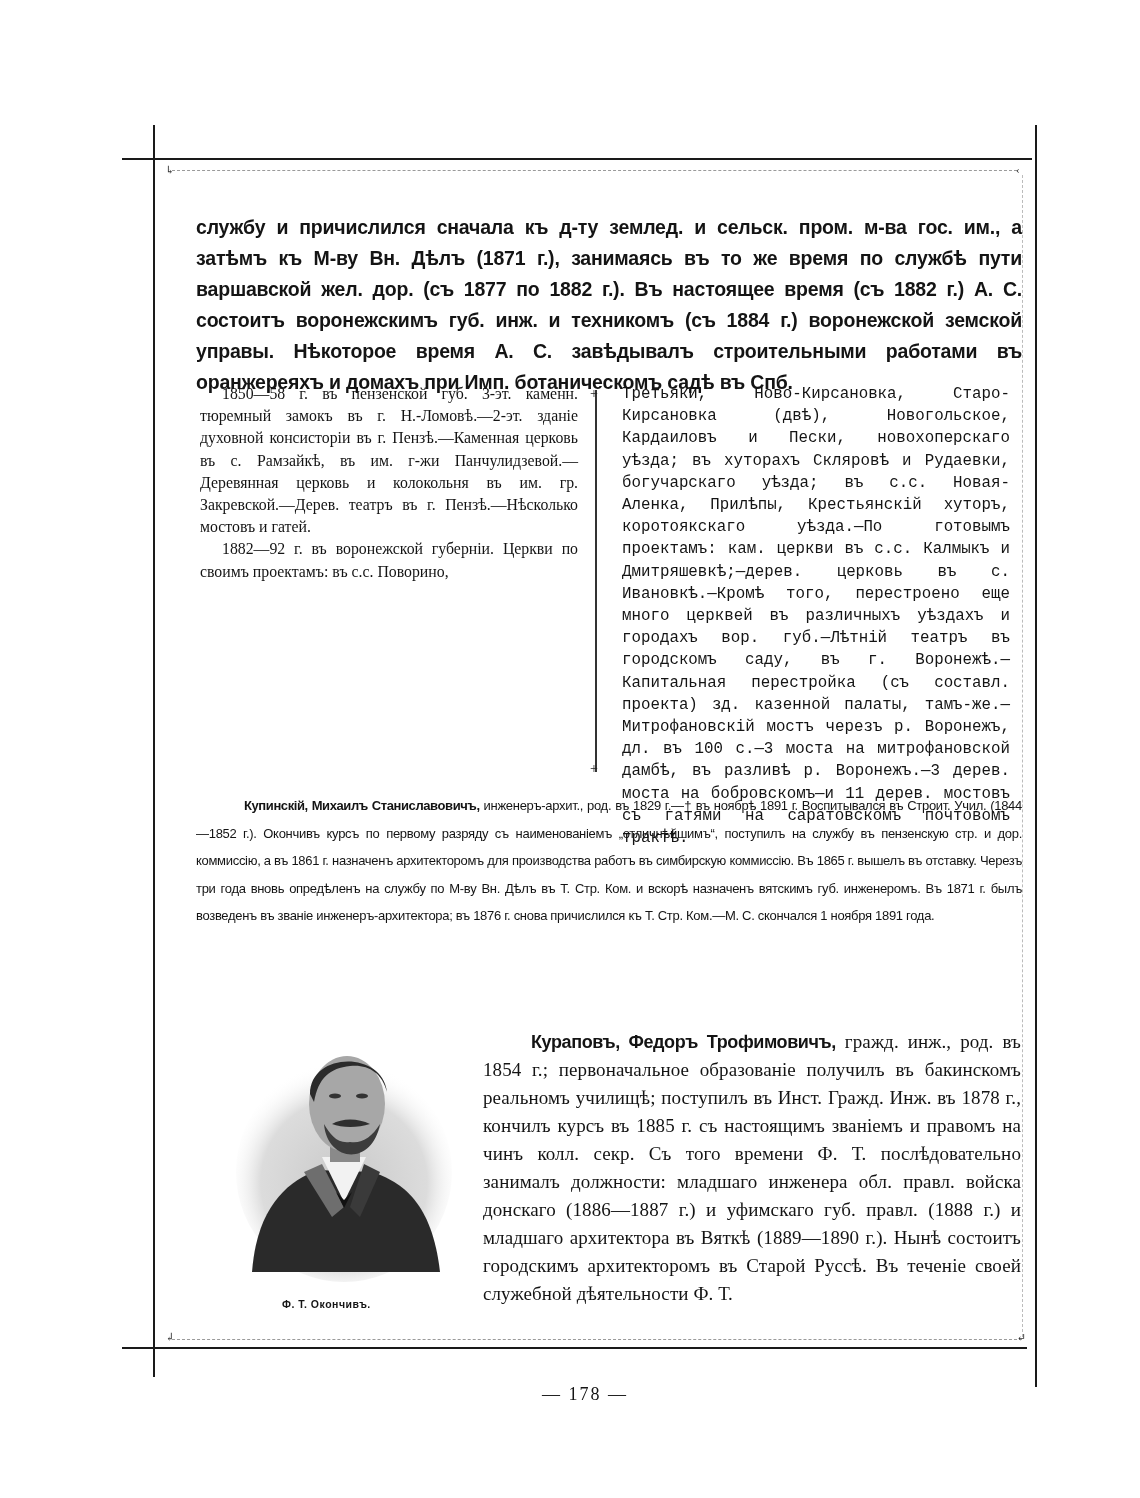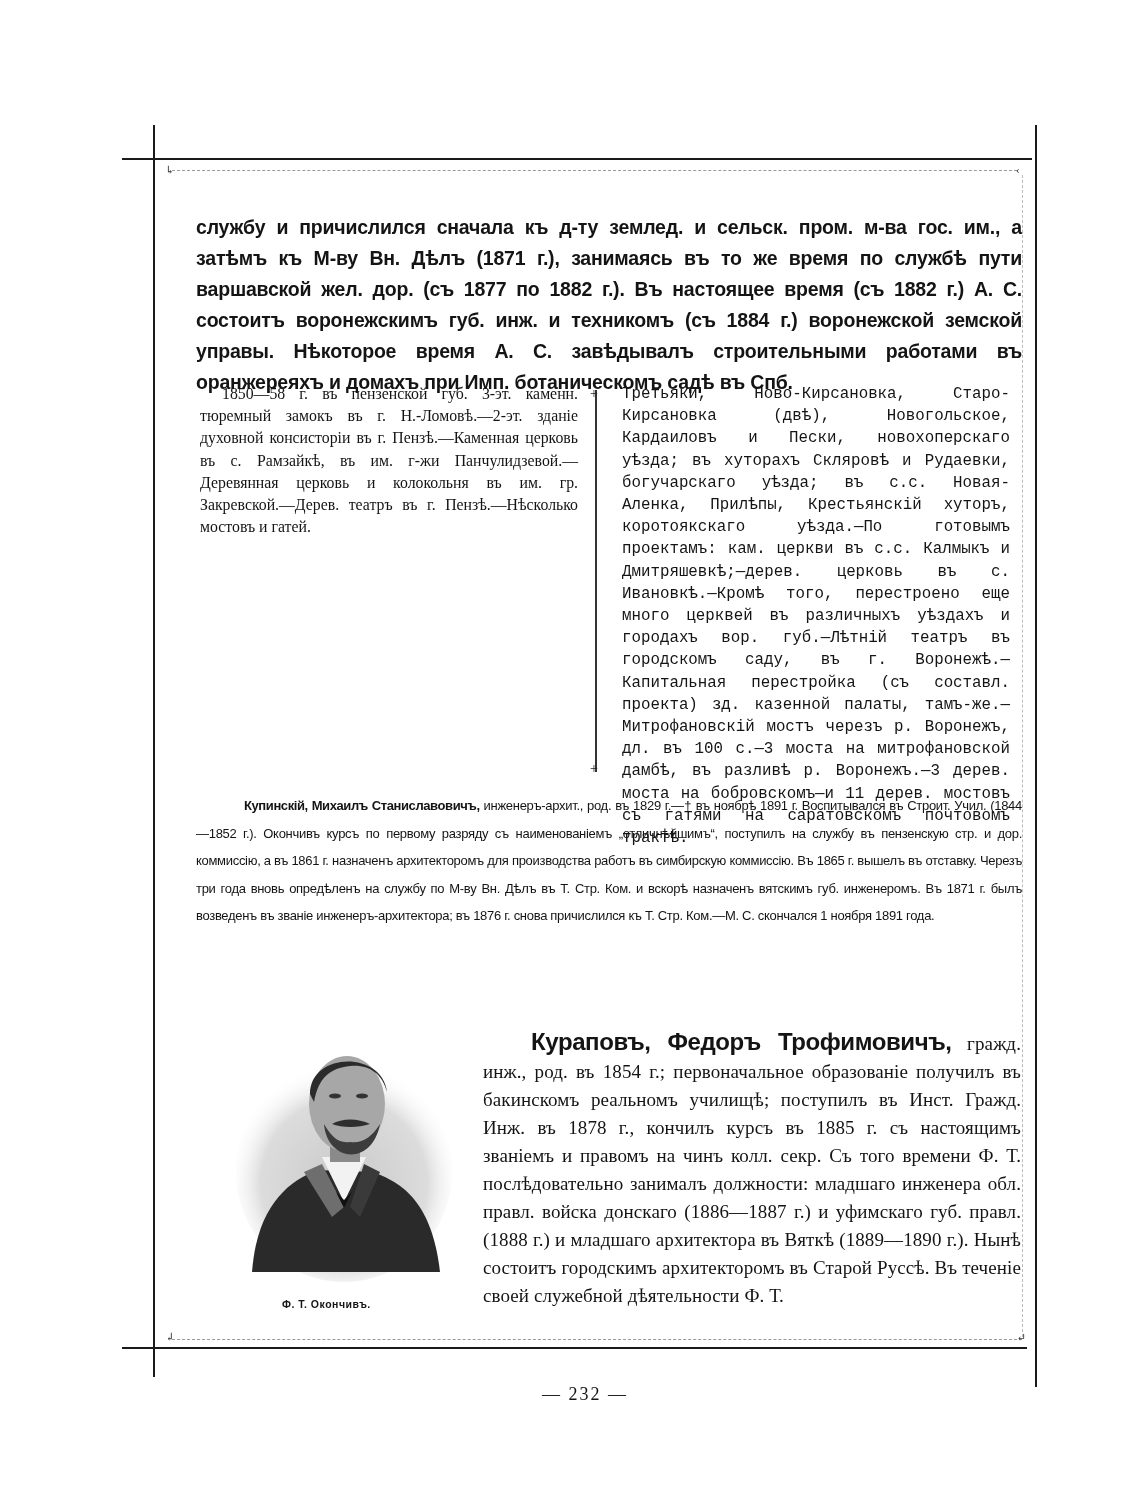--- a/index.html
+++ b/index.html
@@ -8,21 +8,21 @@
   .dash { position:absolute; border-top:1px dashed #9a9a9a; height:0; }
   .vdash { position:absolute; border-left:1px dashed #9a9a9a; width:0; }
   .orn { position:absolute; font-size:11px; color:#333; line-height:1; }
   .text-block { position:absolute; }
   .p-wide { font-family:"Liberation Sans", "DejaVu Sans", sans-serif; font-stretch:condensed; font-size:19.5px; line-height:31px; text-align:justify; text-align-last:left; letter-spacing:-0.2px;font-weight:bold; }
   .col { position:absolute; font-size:15.8px; line-height:22.2px; text-align:justify; }
   .col p { margin:0; text-indent:22px; }
   .bio { font-family:Liberation Sans, sans-serif; font-size:13px; line-height:27.5px; text-align:justify; letter-spacing:-0.3px; }
   .bio .name { font-weight:bold; letter-spacing:-0.4px; }
   .bio2 { font-family:"Liberation Serif", "DejaVu Serif", serif; font-size:19px; line-height:28px; text-align:justify; letter-spacing:0.1px; }
-  .bio2 .name { font-family:"Liberation Sans", "DejaVu Sans", sans-serif; font-weight:bold; letter-spacing:-0.4px; font-size:24px; }
+  .bio2 .name { font-family:"Liberation Sans", "DejaVu Sans", sans-serif; font-weight:bold; letter-spacing:-0.4px; font-size:18px; }
   .cross { position:absolute; font-size:14px; line-height:1; color:#222; }
   .portrait { position:absolute; }
   .caption { position:absolute; font-family:"Liberation Sans", "DejaVu Sans", sans-serif; font-weight:bold; font-size:10.5px; letter-spacing:0.5px; }
   .pagenum { position:absolute; font-size:18px; letter-spacing:2px; }
 </style>
 </head>
 <body>
 
 <div class="rule" style="left:122px; top:158px; width:910px; height:2px;"></div>
 <div class="rule" style="left:122px; top:1347px; width:905px; height:2px;"></div>
@@ -34,20 +34,21 @@
 <div class="vdash" style="left:1022px; top:175px; height:1162px; border-left-color:#bbb;"></div>
 <span class="orn" style="left:165px; top:165px;">↳</span>
 <span class="orn" style="left:1016px; top:164px;">‹</span>
 <span class="orn" style="left:165px; top:1332px;">↲</span>
 <span class="orn" style="left:1017px; top:1332px;">↵</span>
 
 <div class="text-block p-wide" style="left:196px; top:212px; width:826px;">службу и причислился сначала къ д-ту землед. и сельск. пром. м-ва гос. им., а затѣмъ къ М-ву Вн. Дѣлъ (1871 г.), занимаясь въ то же время по службѣ пути варшавской жел. дор. (съ 1877 по 1882 г.). Въ настоящее время (съ 1882 г.) А. С. состоитъ воронежскимъ губ. инж. и техникомъ (съ 1884 г.) воронежской земской управы. Нѣкоторое время А. С. завѣдывалъ строительными работами въ оранжереяхъ и домахъ при Имп. ботаническомъ садѣ въ Спб.</div>
 
 <div class="col" style="left:200px; top:383px; width:378px;">
   <p>1850—58 г. въ пензенской губ. 3-эт. каменн. тюремный замокъ въ г. Н.-Ломовѣ.—2-эт. зданіе духовной консисторіи въ г. Пензѣ.—Каменная церковь въ с. Рамзайкѣ, въ им. г-жи Панчулидзевой.—Деревянная церковь и колокольня въ им. гр. Закревской.—Дерев. театръ въ г. Пензѣ.—Нѣсколько мостовъ и гатей.</p>
+  <p>1882—92 г. въ воронежской губерніи. Церкви по своимъ проектамъ: въ с.с. Поворино,</p>
 </div>
 
 <div class="rule" style="left:595px; top:390px; width:1.5px; height:382px; background:#333;"></div>
 <span class="cross" style="left:590px; top:387px;">+</span>
 <span class="cross" style="left:590px; top:762px;">+</span>
 
 <div class="col" style="left:622px; top:383px; width:388px;font-family:Liberation Mono, monospace;">
   <p style="text-indent:0;">Третьяки, Ново-Кирсановка, Старо-Кирсановка (двѣ), Новогольское, Кардаиловъ и Пески, новохоперскаго уѣзда; въ хуторахъ Скляровѣ и Рудаевки, богучарскаго уѣзда; въ с.с. Новая-Аленка, Прилѣпы, Крестьянскій хуторъ, коротоякскаго уѣзда.—По готовымъ проектамъ: кам. церкви въ с.с. Калмыкъ и Дмитряшевкѣ;—дерев. церковь въ с. Ивановкѣ.—Кромѣ того, перестроено еще много церквей въ различныхъ уѣздахъ и городахъ вор. губ.—Лѣтній театръ въ городскомъ саду, въ г. Воронежѣ.—Капитальная перестройка (съ составл. проекта) зд. казенной палаты, тамъ-же.—Митрофановскій мостъ черезъ р. Воронежъ, дл. въ 100 с.—3 моста на митрофановской дамбѣ, въ разливѣ р. Воронежъ.—3 дерев. моста на бобровскомъ—и 11 дерев. мостовъ съ гатями на саратовскомъ почтовомъ трактѣ.</p>
 </div>
 
@@ -87,13 +88,13 @@
     <ellipse cx="103" cy="64" rx="6" ry="2.5" fill="#333"></ellipse>
     <ellipse cx="130" cy="64" rx="6" ry="2.5" fill="#333"></ellipse>
   </svg>
 </div>
 <div class="caption" style="left:282px; top:1298px;">Ф. Т. Окончивъ.</div>
 
 <div class="text-block bio2" style="left:483px; top:1028px; width:538px; text-indent:48px;">
   <span class="name">Кураповъ, Федоръ Трофимовичъ,</span><span> гражд. инж., род. въ 1854 г.; первоначальное образованіе получилъ въ бакинскомъ реальномъ училищѣ; поступилъ въ Инст. Гражд. Инж. въ 1878 г., кончилъ курсъ въ 1885 г. съ настоящимъ званіемъ и правомъ на чинъ колл. секр. Съ того времени Ф. Т. послѣдовательно занималъ должности: младшаго инженера обл. правл. войска донскаго (1886—1887 г.) и уфимскаго губ. правл. (1888 г.) и младшаго архитектора въ Вяткѣ (1889—1890 г.). Нынѣ состоитъ городскимъ архитекторомъ въ Старой Руссѣ. Въ теченіе своей служебной дѣятельности Ф. Т.</span>
 </div>
 
-<div class="pagenum" style="left:542px; top:1384px;">— 232 —</div>
+<div class="pagenum" style="left:542px; top:1384px;">— 178 —</div>
 
 </body></html>

